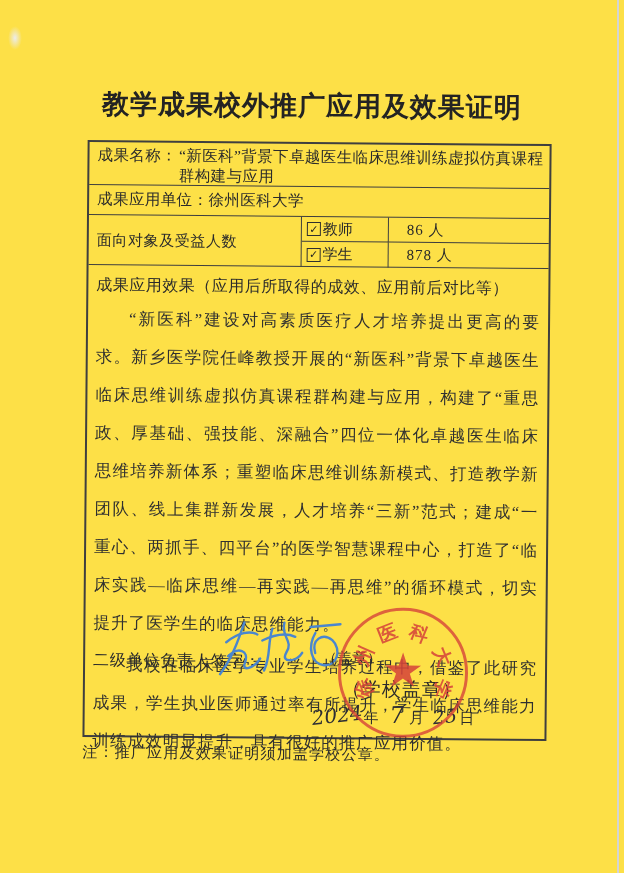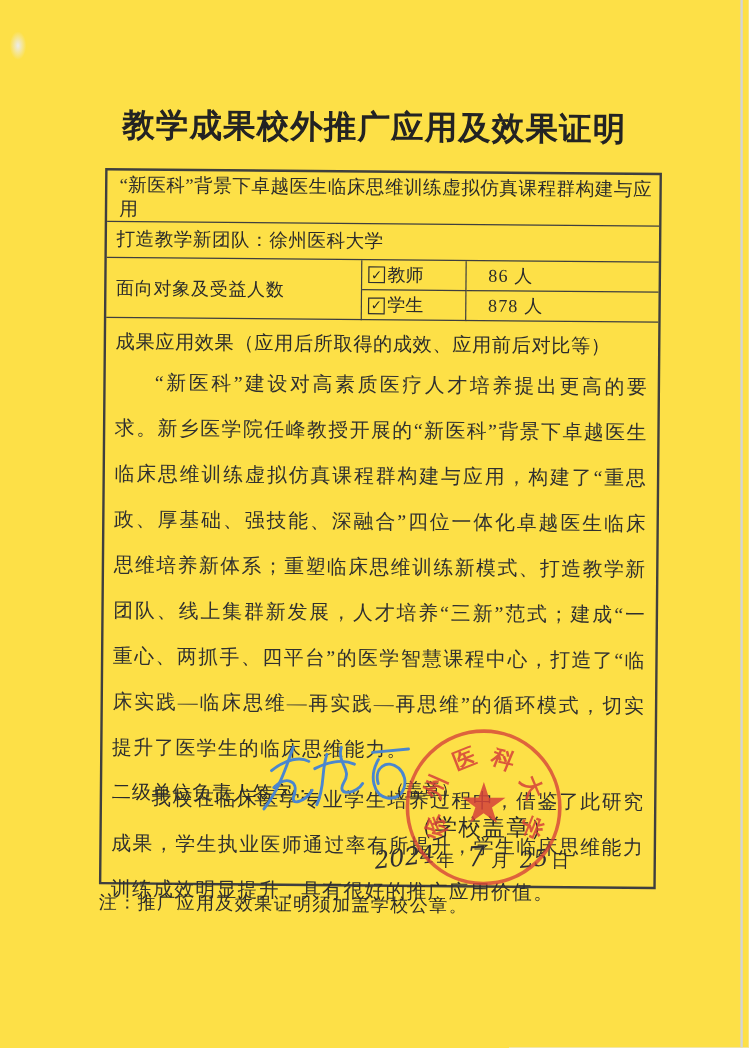--- a/index.html
+++ b/index.html
@@ -77,25 +77,26 @@
   <div class="smudge"></div>
   <div class="page-edge"></div>
 
   <div class="content">
 
     <h1 class="title">教学成果校外推广应用及效果证明</h1>
 
     <div class="doc-table">
 
       <div class="row row-name">
+        <span class="label">成果名称：</span>
         <span class="value">“新医科”背景下卓越医生临床思维训练虚拟仿真课程群构建与应用</span>
       </div>
 
       <div class="row row-unit">
-        <span>打造教学新团队：</span><span>徐州医科大学</span>
+        <span>成果应用单位：</span><span>徐州医科大学</span>
       </div>
 
       <div class="row row-audience">
         <div class="aud-label">面向对象及受益人数</div>
 
         <div class="aud-type r0">
           <span class="cb">
               <span>✓</span>
             </span>
           <span>教师</span>

